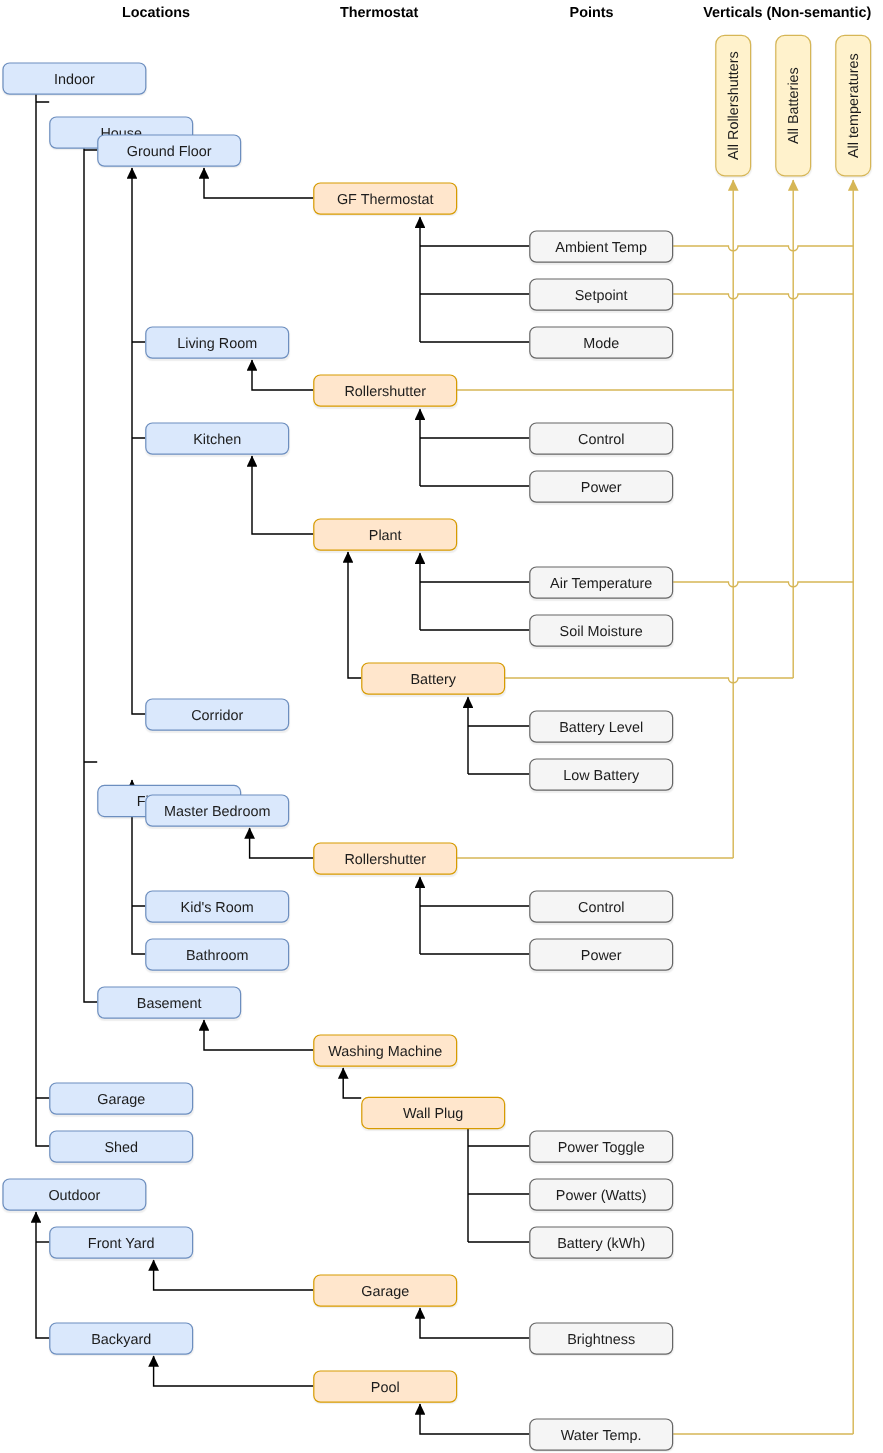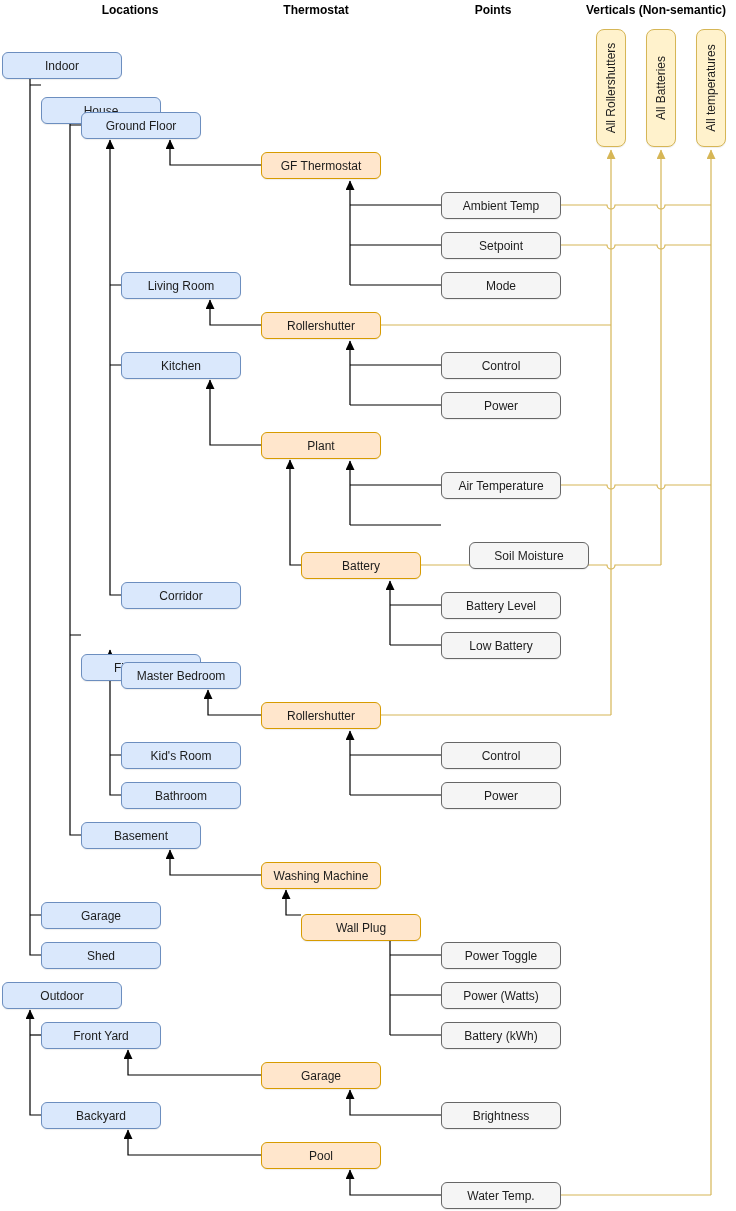--- a/index.html
+++ b/index.html
@@ -127,21 +127,21 @@
   <div class="node equip" style="left:301px;top:914px;text-align:center;">Wall Plug</div>
   <div class="node equip" style="left:261px;top:1062px;">Garage</div>
   <div class="node equip" style="left:261px;top:1142px;">Pool</div>
 
   <div class="node pt" style="left:441px;top:192px;">Ambient Temp</div>
   <div class="node pt" style="left:441px;top:232px;">Setpoint</div>
   <div class="node pt" style="left:441px;top:272px;">Mode</div>
   <div class="node pt" style="left:441px;top:352px;">Control</div>
   <div class="node pt" style="left:441px;top:392px;">Power</div>
   <div class="node pt" style="left:441px;top:472px;">Air Temperature</div>
-  <div class="node pt" style="left:441px;top:542px;margin-left:28px;">Soil Moisture</div>
+  <div class="node pt" style="left:441px;top:512px;">Soil Moisture</div>
   <div class="node pt" style="left:441px;top:592px;">Battery Level</div>
   <div class="node pt" style="left:441px;top:632px;">Low Battery</div>
   <div class="node pt" style="left:441px;top:742px;">Control</div>
   <div class="node pt" style="left:441px;top:782px;">Power</div>
   <div class="node pt" style="left:441px;top:942px;">Power Toggle</div>
   <div class="node pt" style="left:441px;top:982px;">Power (Watts)</div>
   <div class="node pt" style="left:441px;top:1022px;">Battery (kWh)</div>
   <div class="node pt" style="left:441px;top:1102px;">Brightness</div>
   <div class="node pt" style="left:441px;top:1182px;">Water Temp.</div>
 

